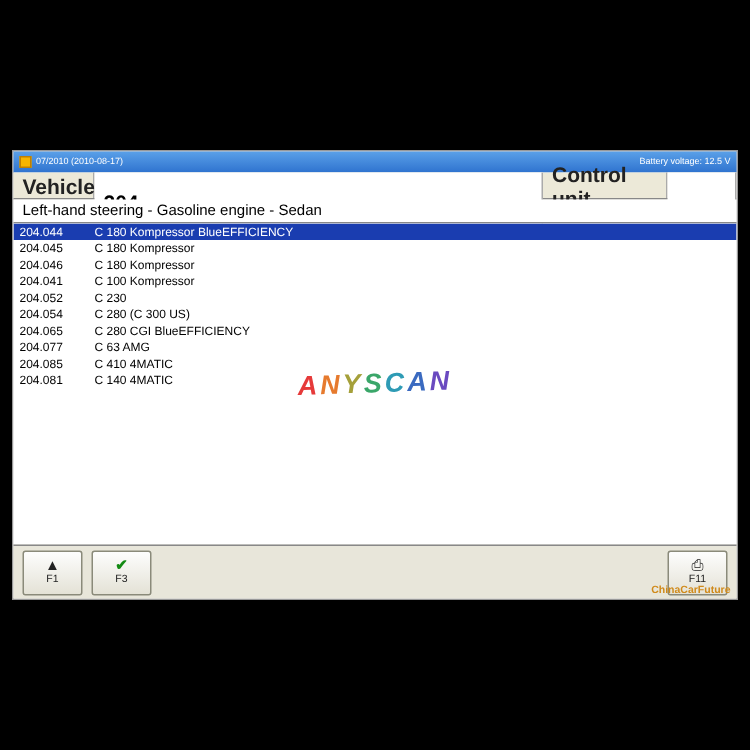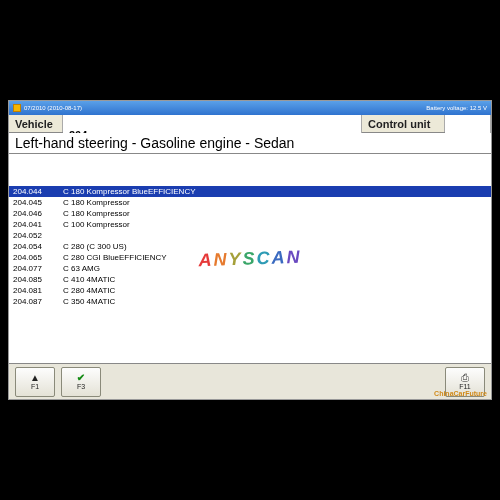--- a/index.html
+++ b/index.html
@@ -35,21 +35,21 @@
   .titlebar .left { display:flex; align-items:center; gap:3px;}
   .appicon {
     width:8px; height:8px; background:#f7b500; border:1px solid #c08000;
   }
   .header-row {
     display:flex;
     align-items:stretch;
     border-bottom:1px solid #888;
     background:#ece9d8;
     height:18px;
-    font-size:11px;
+    font-size:14px;
   }
   .header-label {
     padding:3px 6px;
     font-weight:bold;
     color:#222;
     display:flex;
     align-items:center;
     border-right:1px solid #aaa;
   }
   .header-val {
@@ -58,40 +58,39 @@
     display:flex;
     align-items:center;
     background:#fff;
     font-weight:bold;
     border-right:1px solid #aaa;
   }
   .crumb {
     background:#fff;
     border-bottom:1px solid #888;
     padding:2px 6px;
-    font-size:14px;
+    font-size:10px;
     color:#000;
   }
   .list {
     flex:1;
     background:#fff;
     overflow:hidden;
     position:relative;
   }
   .row {
     display:flex;
     font-size:8px;
     padding:1px 4px;
     color:#000;
     white-space:nowrap;
   }
   .row.selected {
     background:#1a3db0;
     color:#fff;
-    margin-top:32px;
   }
   .row .code { width:50px; }
   .row .desc { flex:1; }
   .watermark {
     position:absolute;
     top:50%; left:50%;
     transform:translate(-50%,-50%) rotate(-2deg);
     font-size:18px;
     font-weight:bold;
     letter-spacing:2px;
@@ -177,44 +176,41 @@
       <div class="row">
         <span class="code">204.046</span>
         <span class="desc">C 180 Kompressor</span>
       </div>
       <div class="row">
         <span class="code">204.041</span>
         <span class="desc">C 100 Kompressor</span>
       </div>
       <div class="row">
         <span class="code">204.052</span>
+        <span class="desc">C 230</span>
       </div>
       <div class="row">
         <span class="code">204.054</span>
         <span class="desc">C 280 (C 300 US)</span>
       </div>
       <div class="row">
         <span class="code">204.065</span>
         <span class="desc">C 280 CGI BlueEFFICIENCY</span>
       </div>
       <div class="row">
         <span class="code">204.077</span>
         <span class="desc">C 63 AMG</span>
       </div>
       <div class="row">
         <span class="code">204.085</span>
         <span class="desc">C 410 4MATIC</span>
       </div>
       <div class="row">
         <span class="code">204.081</span>
-        <span class="desc">C 280 4MATIC</span>
-      </div>
-      <div class="row">
-        <span class="code">204.087</span>
-        <span class="desc">C 350 4MATIC</span>
+        <span class="desc">C 140 4MATIC</span>
       </div>
       <div class="watermark" id="wm"><span>A</span><span>N</span><span>Y</span><span>S</span><span>C</span><span>A</span><span>N</span></div>
   </div>
 
   <div class="footer">
     <div class="fbtn">
       <div class="ic">▲</div>
       <div>F1</div>
     </div>
     <div class="fbtn">

